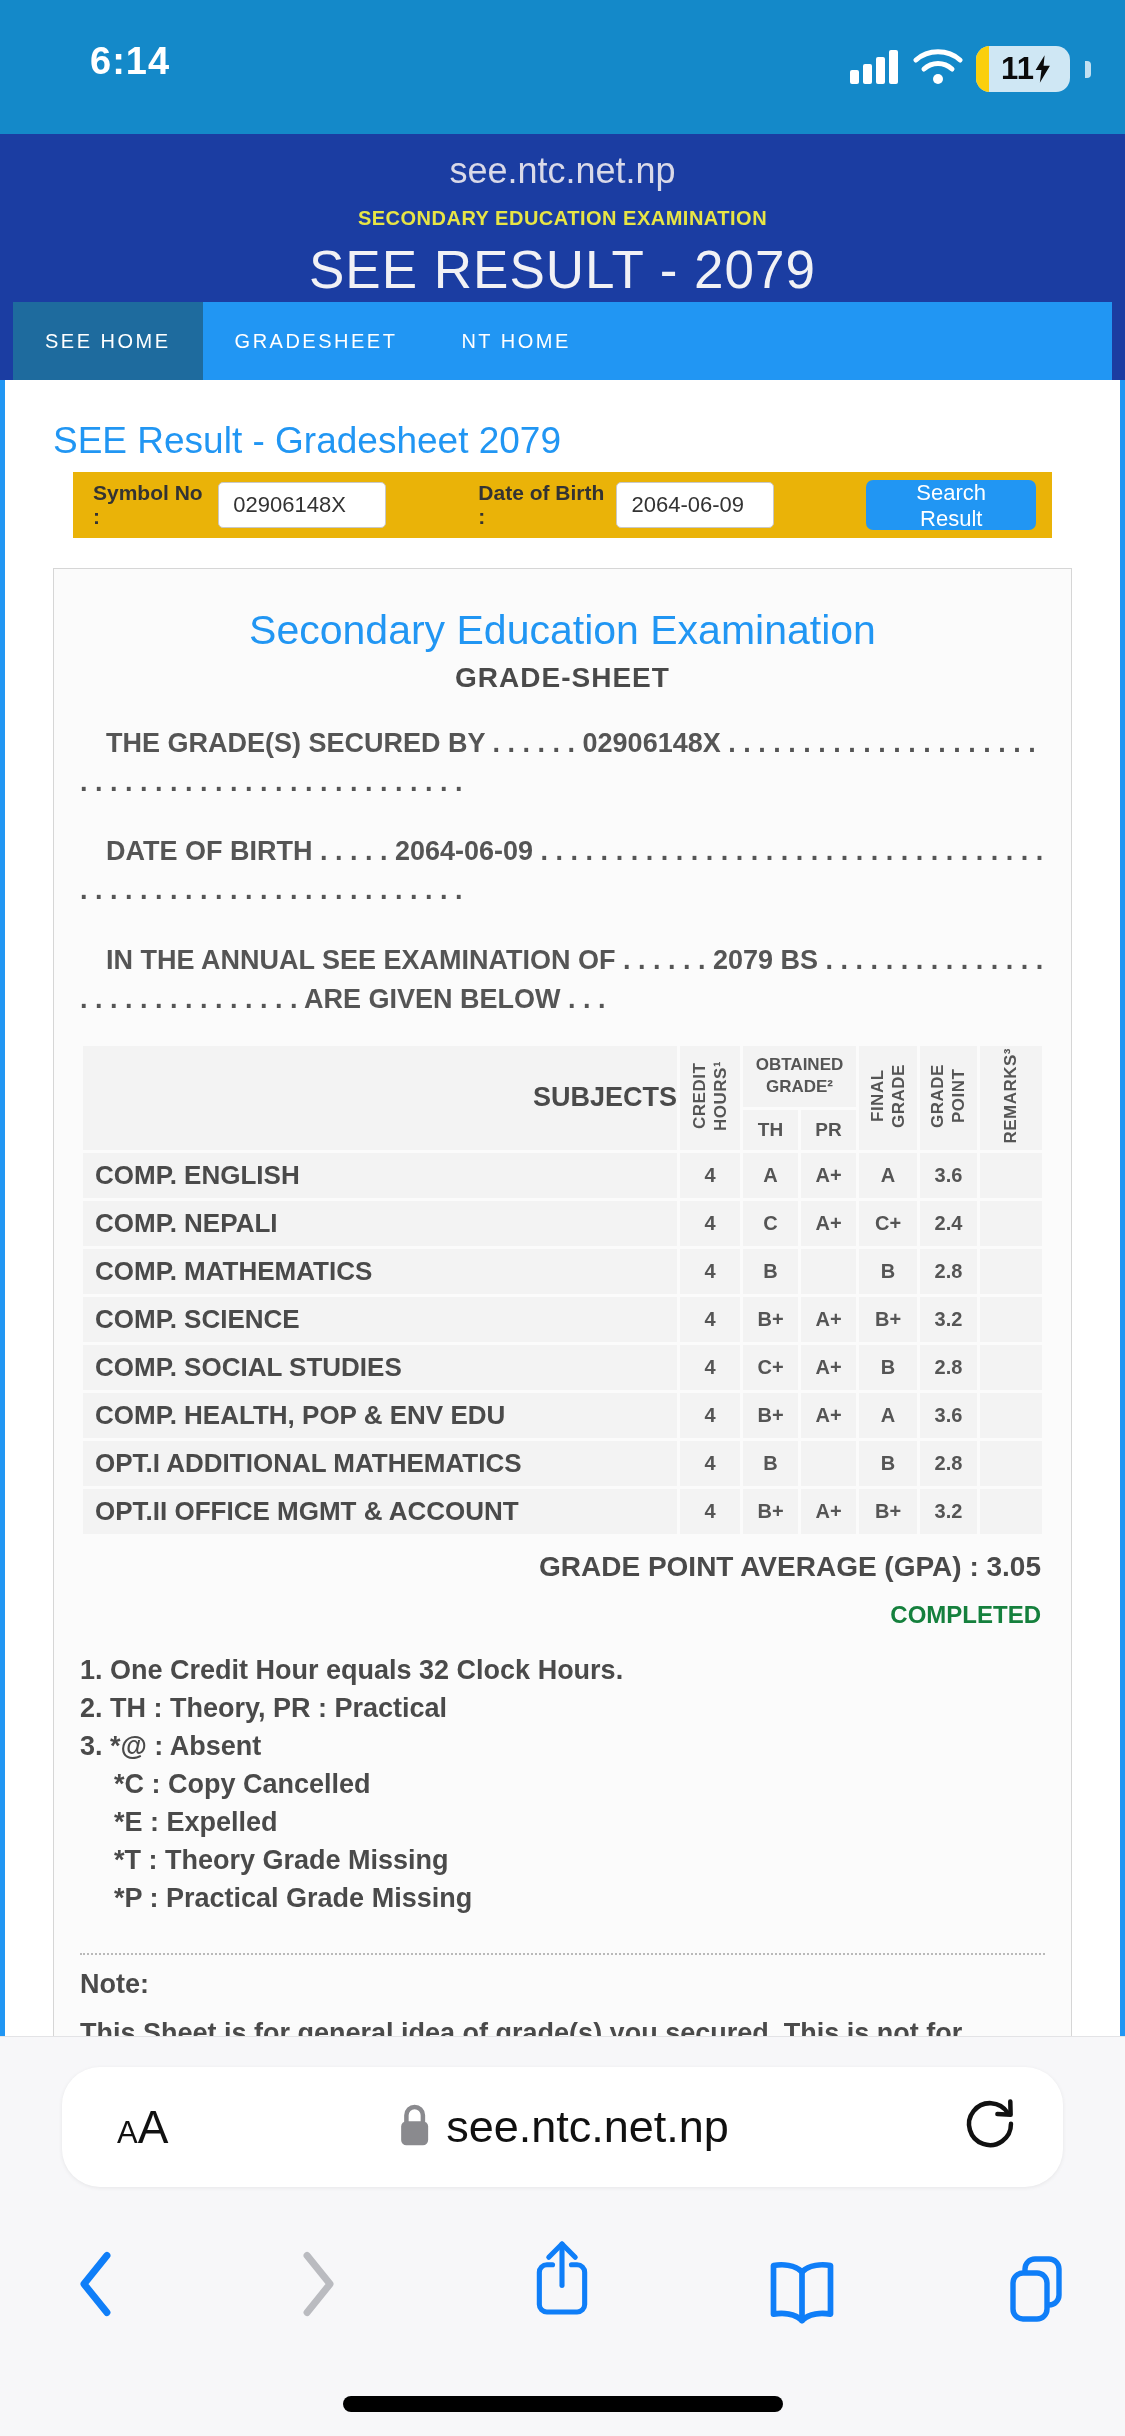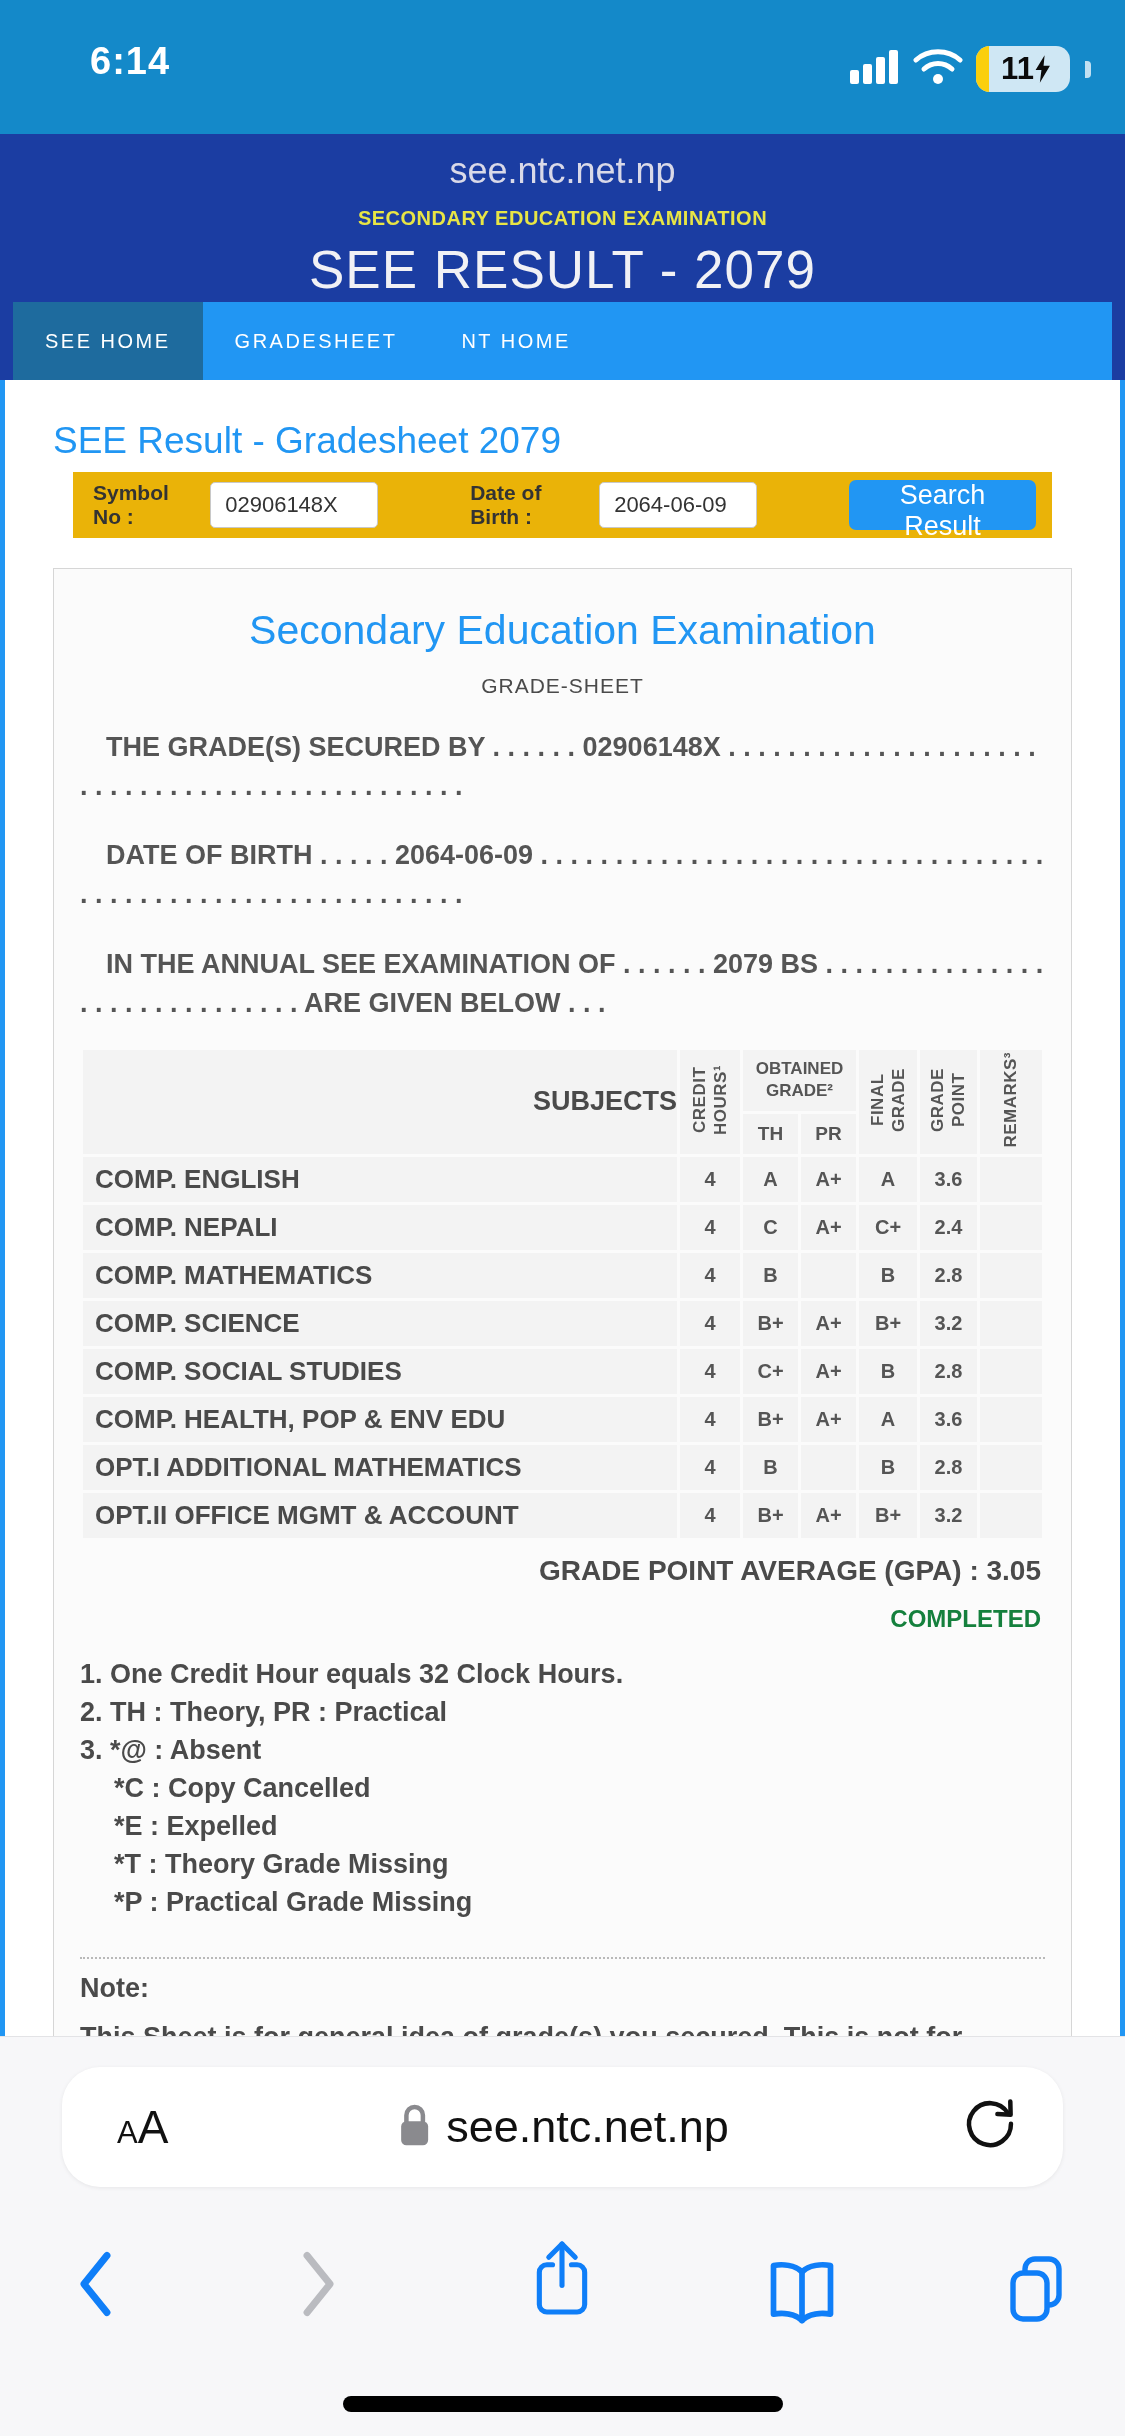--- a/index.html
+++ b/index.html
@@ -31,27 +31,27 @@
   
   .frame { background:#2196f3; padding:0 5px; height:2056px; }
   .content { background:#fff; height:100%; overflow:hidden; }
 
   .page-h { margin:40px 0 0 48px; font-size:37px; color:#2196f3; font-weight:500; }
 
   .formbar { margin:10px 68px 0 68px; background:#eab308; height:66px; display:flex; align-items:center; padding:0 16px; }
   .flabel { font-size:21px; font-weight:bold; color:#333; }
   .inp { height:46px; background:#fff; border:1px solid #c8c8c8; border-radius:5px; font-size:22px; color:#333;
          padding:0 14px; font-family:"Liberation Sans", sans-serif; }
-  .btn { background:#2196f3; color:#fff; font-size:27px; border:none; border-radius:7px; height:50px; padding:0 22px;
+  .btn { background:#2196f3; color:#fff; font-size:22px; border:none; border-radius:7px; height:50px; padding:0 22px;
          font-family:"Liberation Sans", sans-serif; cursor:pointer; }
 
   
   .panel { margin:30px 48px 0 48px; border:1px solid #d6d6d6; background:#fbfbfb; padding:26px 26px 0; height:1470px; overflow:hidden; }
   .sheet-title { text-align:center; font-size:41px; color:#2196f3; font-weight:500; margin-top:12px; }
-  .sheet-sub { text-align:center; font-size:21px; font-weight:normal; color:#4a4a4a; margin-top:20px; letter-spacing:1px; }
+  .sheet-sub { text-align:center; font-size:28px; font-weight:bold; color:#4a4a4a; margin-top:8px; letter-spacing:1px; }
   .dotline { margin-top:30px; font-size:27px; font-weight:bold; color:#555; line-height:1.45; text-indent:26px; }
 
   table.grades { width:100%; border-collapse:separate; border-spacing:3px; margin-top:24px; }
   table.grades th, table.grades td { background:#f3f3f3; }
   .th-sub { text-align:right; font-size:27px; font-weight:bold; color:#4a4a4a; padding-left:12px; }
   .th-rot { vertical-align:middle; text-align:center; }
   .vert { writing-mode:vertical-rl; transform:rotate(180deg); display:inline-block; max-height:100px;
           font-size:17px; font-weight:bold; color:#555; letter-spacing:0.5px; line-height:1.25; }
   .th-obt { font-size:17px; font-weight:bold; color:#555; text-align:center; vertical-align:middle;
             line-height:1.3; padding:4px 8px; height:58px; }

